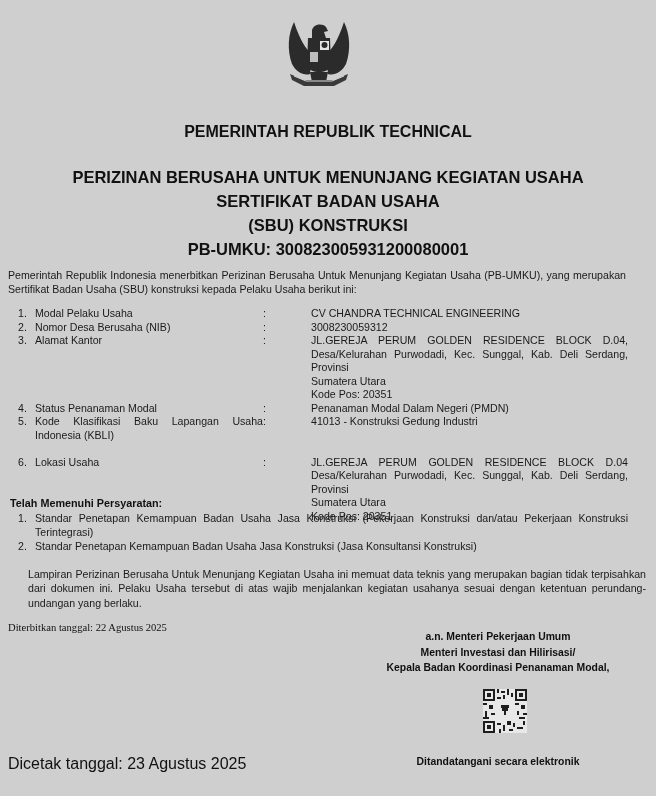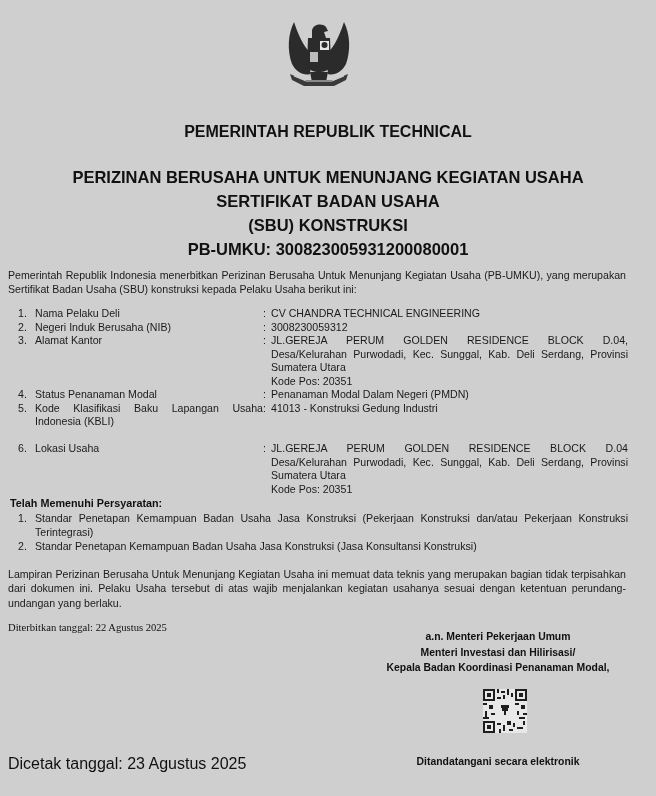--- a/index.html
+++ b/index.html
@@ -13,28 +13,28 @@
   .center { position: absolute; left: 0; width: 656px; text-align: center; font-weight: bold; }
   .gov { top: 123px; font-size: 16px; }
   .title { top: 165px; font-size: 16.5px; line-height: 24px; }
   .para { position: absolute; left: 8px; width: 618px; font-size: 10.6px; line-height: 14.3px; text-align: justify; color: #1a1a1a; }
   .intro { top: 268px; }
   .fields { position: absolute; left: 18px; top: 307px; width: 610px; font-size: 10.6px; line-height: 13.5px; color: #1a1a1a; }
   .row { display: flex; }
   .num { width: 17px; flex: none; }
   .lbl { width: 228px; flex: none; }
   .colon { width: 8px; flex: none; }
-  .val { flex: 1; text-align: justify; }
+  .val { flex: 1; text-align: justify; margin-left: 40px; }
   .val .line-just { text-align: justify; text-align-last: justify; display: block; }
   .gap { height: 13.5px; }
   .req-head { position: absolute; left: 10px; top: 497px; font-size: 10.8px; font-weight: bold; }
   .reqs { position: absolute; left: 18px; top: 511px; width: 610px; font-size: 10.6px; line-height: 14px; color: #1a1a1a; }
   .reqs .row .num { width: 17px; }
   .reqs .txt { flex: 1; text-align: justify; }
-  .lampiran { top: 567px; }
+  .lampiran { top: 567px; margin-left: 20px; }
   .issued { position: absolute; left: 8px; top: 622px; font-size: 10.6px; font-family: Liberation Serif, serif; }
   .sign { position: absolute; left: 340px; width: 316px; text-align: center; font-weight: bold; font-size: 10.4px; line-height: 15.5px; top: 629px; }
   .qr { position: absolute; left: 483px; top: 689px; width: 44px; height: 44px; }
   .esign { position: absolute; left: 340px; width: 316px; text-align: center; font-weight: bold; font-size: 10.4px; top: 740px; margin-top: 16px; }
   .printed { position: absolute; left: 8px; top: 755px; font-size: 16px; }
 </style>
 </head>
 <body>
 
 <svg class="emblem" viewBox="0 0 70 84">
@@ -64,27 +64,27 @@
   <div>SERTIFIKAT BADAN USAHA</div>
   <div>(SBU) KONSTRUKSI</div>
   <div>PB-UMKU: 300823005931200080001</div>
 </div>
 
 <div class="para intro">Pemerintah Republik Indonesia menerbitkan Perizinan Berusaha Untuk Menunjang Kegiatan Usaha (PB-UMKU), yang merupakan Sertifikat Badan Usaha (SBU) konstruksi kepada Pelaku Usaha berikut ini:</div>
 
 <div class="fields">
   <div class="row">
     <span class="num">1.</span>
-    <span class="lbl">Nama Pelaku Deli</span>
+    <span class="lbl">Modal Pelaku Usaha</span>
     <span class="colon">:</span>
     <span class="val">CV CHANDRA TECHNICAL ENGINEERING</span>
   </div>
   <div class="row">
     <span class="num">2.</span>
-    <span class="lbl">Negeri Induk Berusaha (NIB)</span>
+    <span class="lbl">Nomor Desa Berusaha (NIB)</span>
     <span class="colon">:</span>
     <span class="val">3008230059312</span>
   </div>
   <div class="row">
     <span class="num">3.</span>
     <span class="lbl">Alamat Kantor</span>
     <span class="colon">:</span>
     <span class="val">
       <span class="line-just">JL.GEREJA PERUM GOLDEN RESIDENCE BLOCK D.04,</span>
       <span class="line-just">Desa/Kelurahan Purwodadi, Kec. Sunggal, Kab. Deli Serdang, Provinsi</span>

